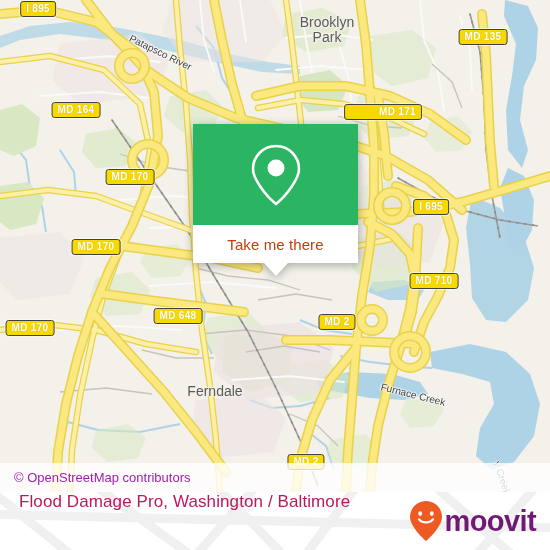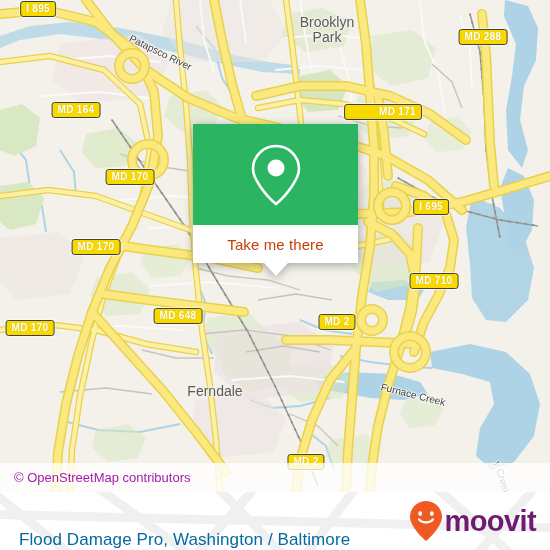--- a/index.html
+++ b/index.html
@@ -153,22 +153,22 @@
   .footer-bg {
     position: absolute;
     left: 0; top: 0;
   }
   .footer-title {
     position: absolute;
     left: 19px;
     top: 0;
     height: 58px;
     display: flex;
-    align-items: flex-end;
-    color: #0369a1;
+    align-items: flex-start;
+    color: #be185d;
     font-size: 17px;
     letter-spacing: 0.1px;
   }
   .footer-logo {
     position: absolute;
     right: 14px;
     top: 0;
     height: 58px;
     display: flex;
     align-items: center;
@@ -376,21 +376,21 @@
         <circle cx="392" cy="206" r="14" fill="none"></circle>
         <circle cx="410" cy="352" r="16" fill="none"></circle>
         <circle cx="372" cy="320" r="11" fill="none"></circle>
         <circle cx="132" cy="66" r="13" fill="none"></circle>
       </g>
     </svg>
 
     <div>
         <div class="shield" style="left: 38px; top: 9px;">I 895</div>
         <div class="shield" style="left: 76px; top: 110px;">MD 164</div>
-        <div class="shield" style="left: 483px; top: 37px;">MD 288</div>
+        <div class="shield" style="left: 483px; top: 37px;">MD 135</div>
         <div class="shield" style="left: 383px; top: 112px; padding-left: 34px;">MD 171</div>
         <div class="shield" style="left: 130px; top: 177px;">MD 170</div>
         <div class="shield" style="left: 96px; top: 247px;">MD 170</div>
         <div class="shield" style="left: 30px; top: 328px;">MD 170</div>
         <div class="shield" style="left: 178px; top: 316px;">MD 648</div>
         <div class="shield" style="left: 431px; top: 207px;">I 695</div>
         <div class="shield" style="left: 434px; top: 281px;">MD 710</div>
         <div class="shield" style="left: 337px; top: 322px;">MD 2</div>
         <div class="shield" style="left: 306px; top: 462px;">MD 2</div>
       </div>

